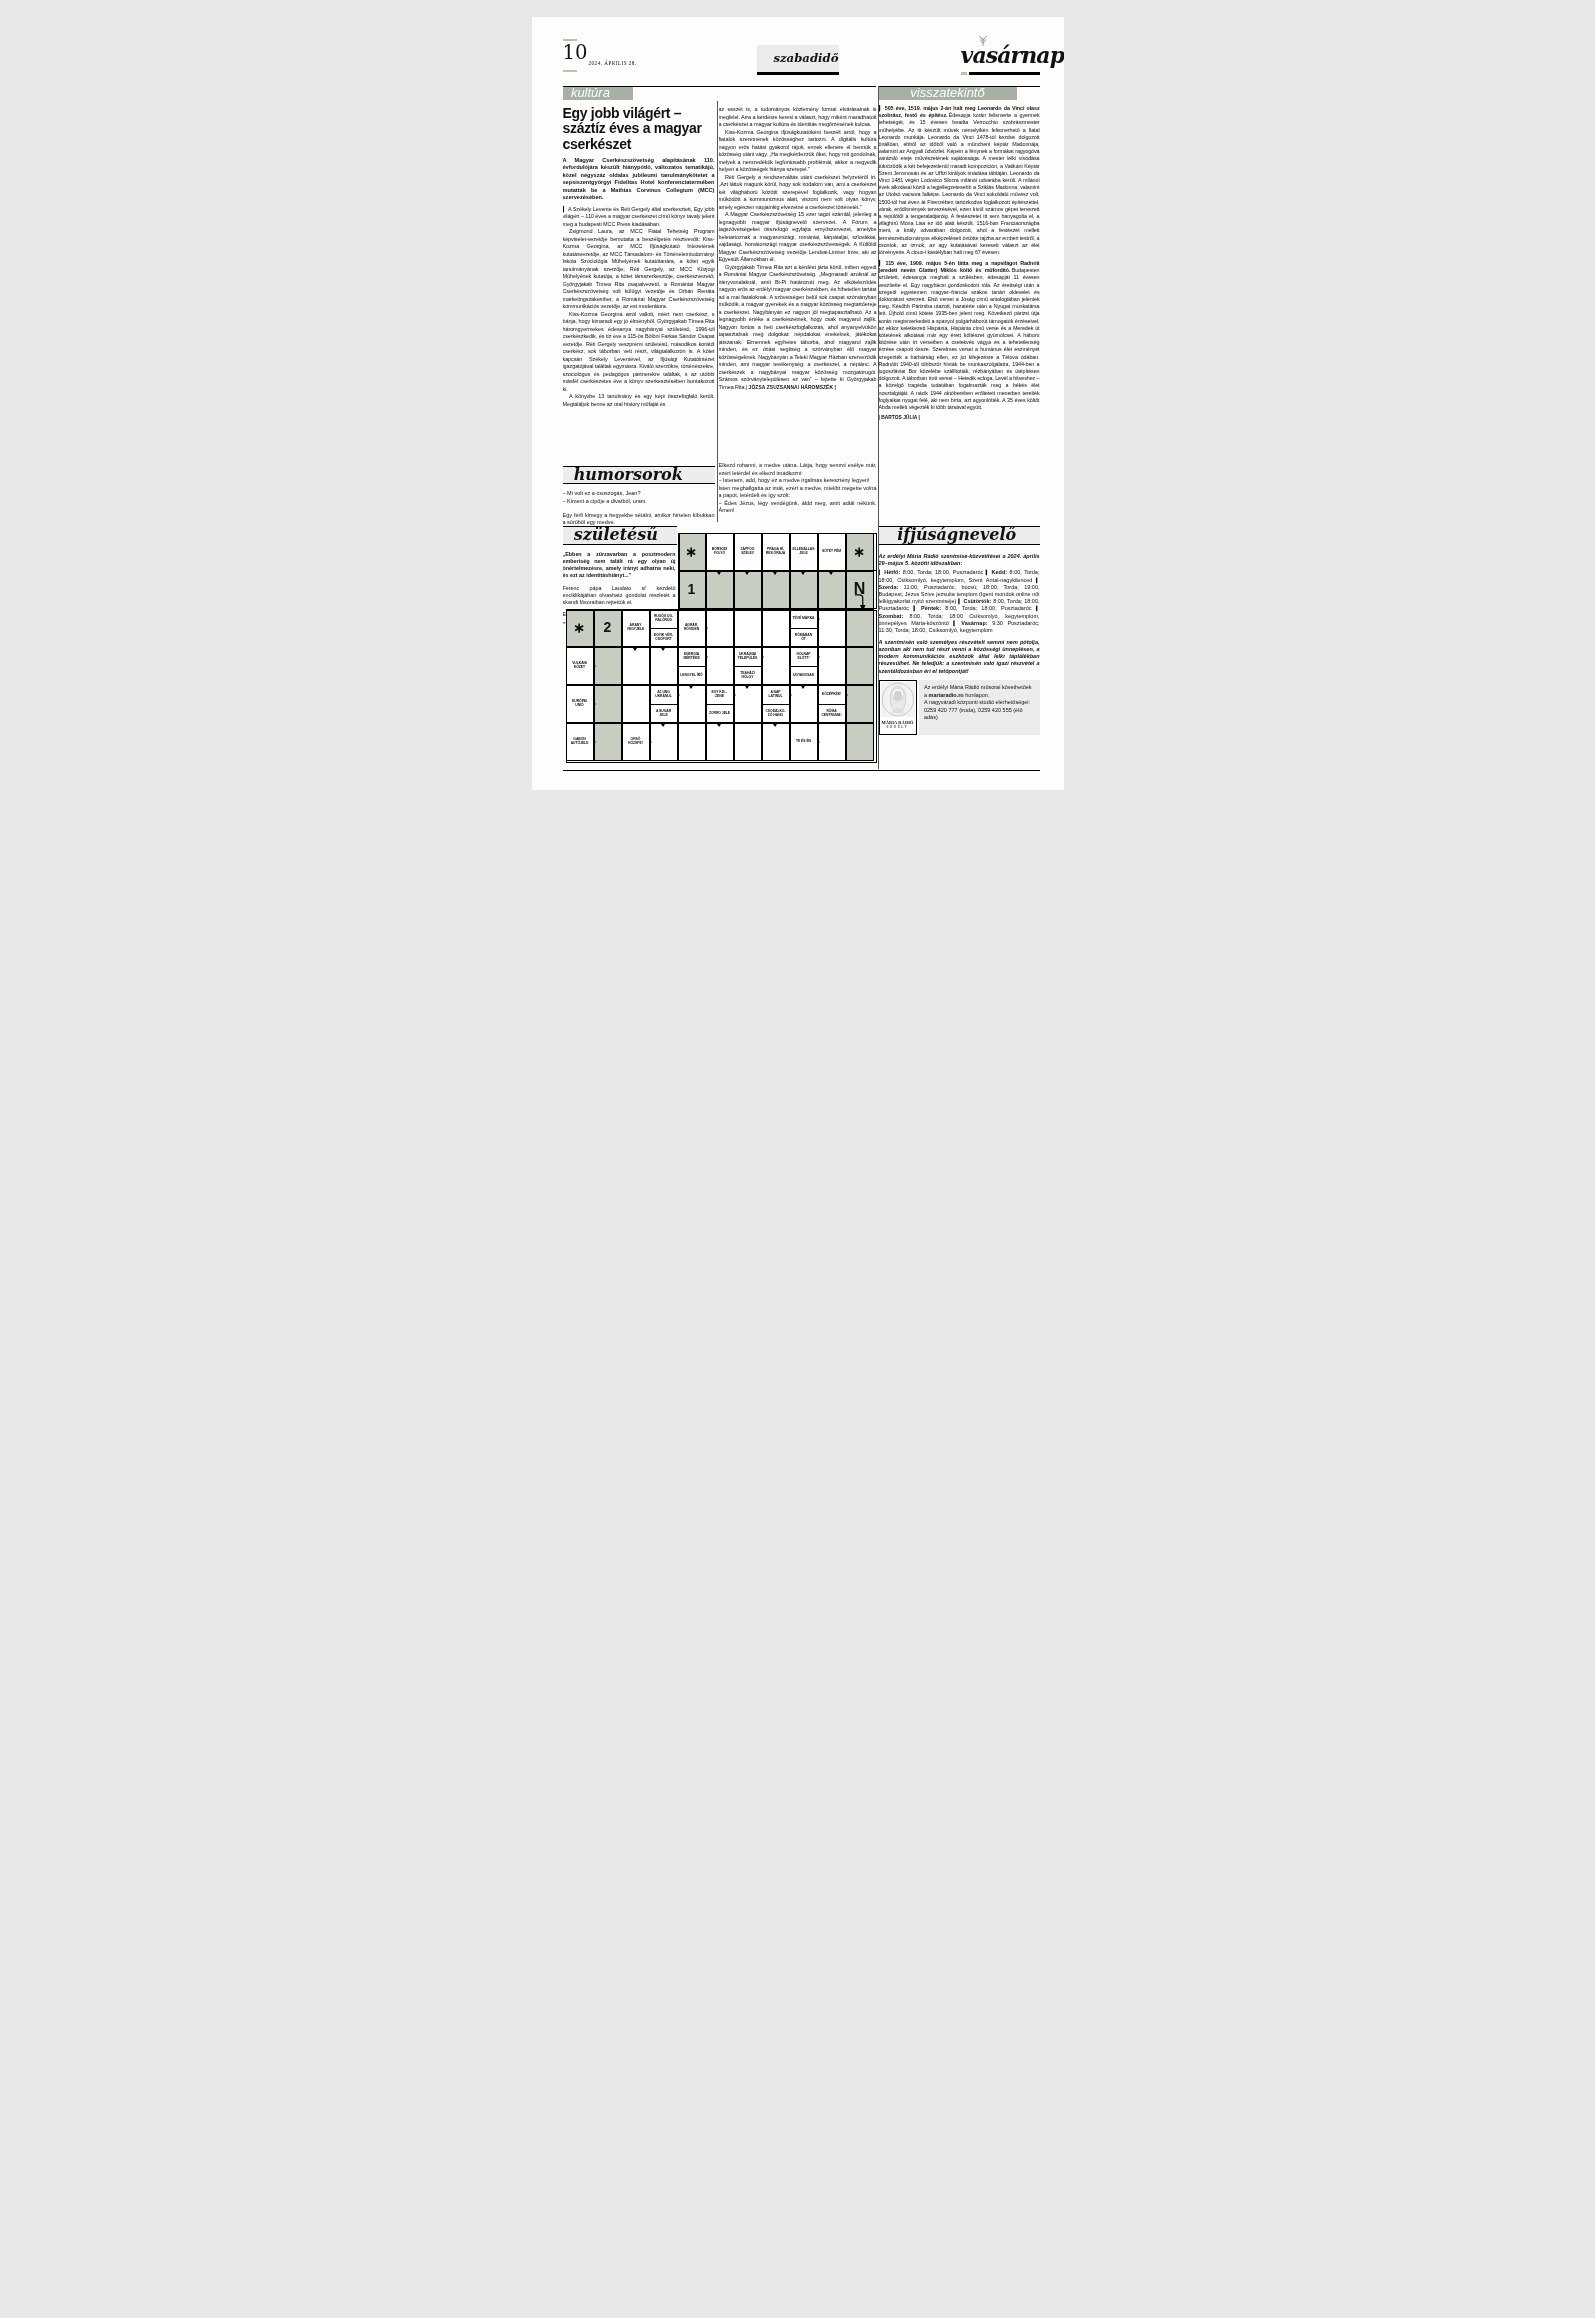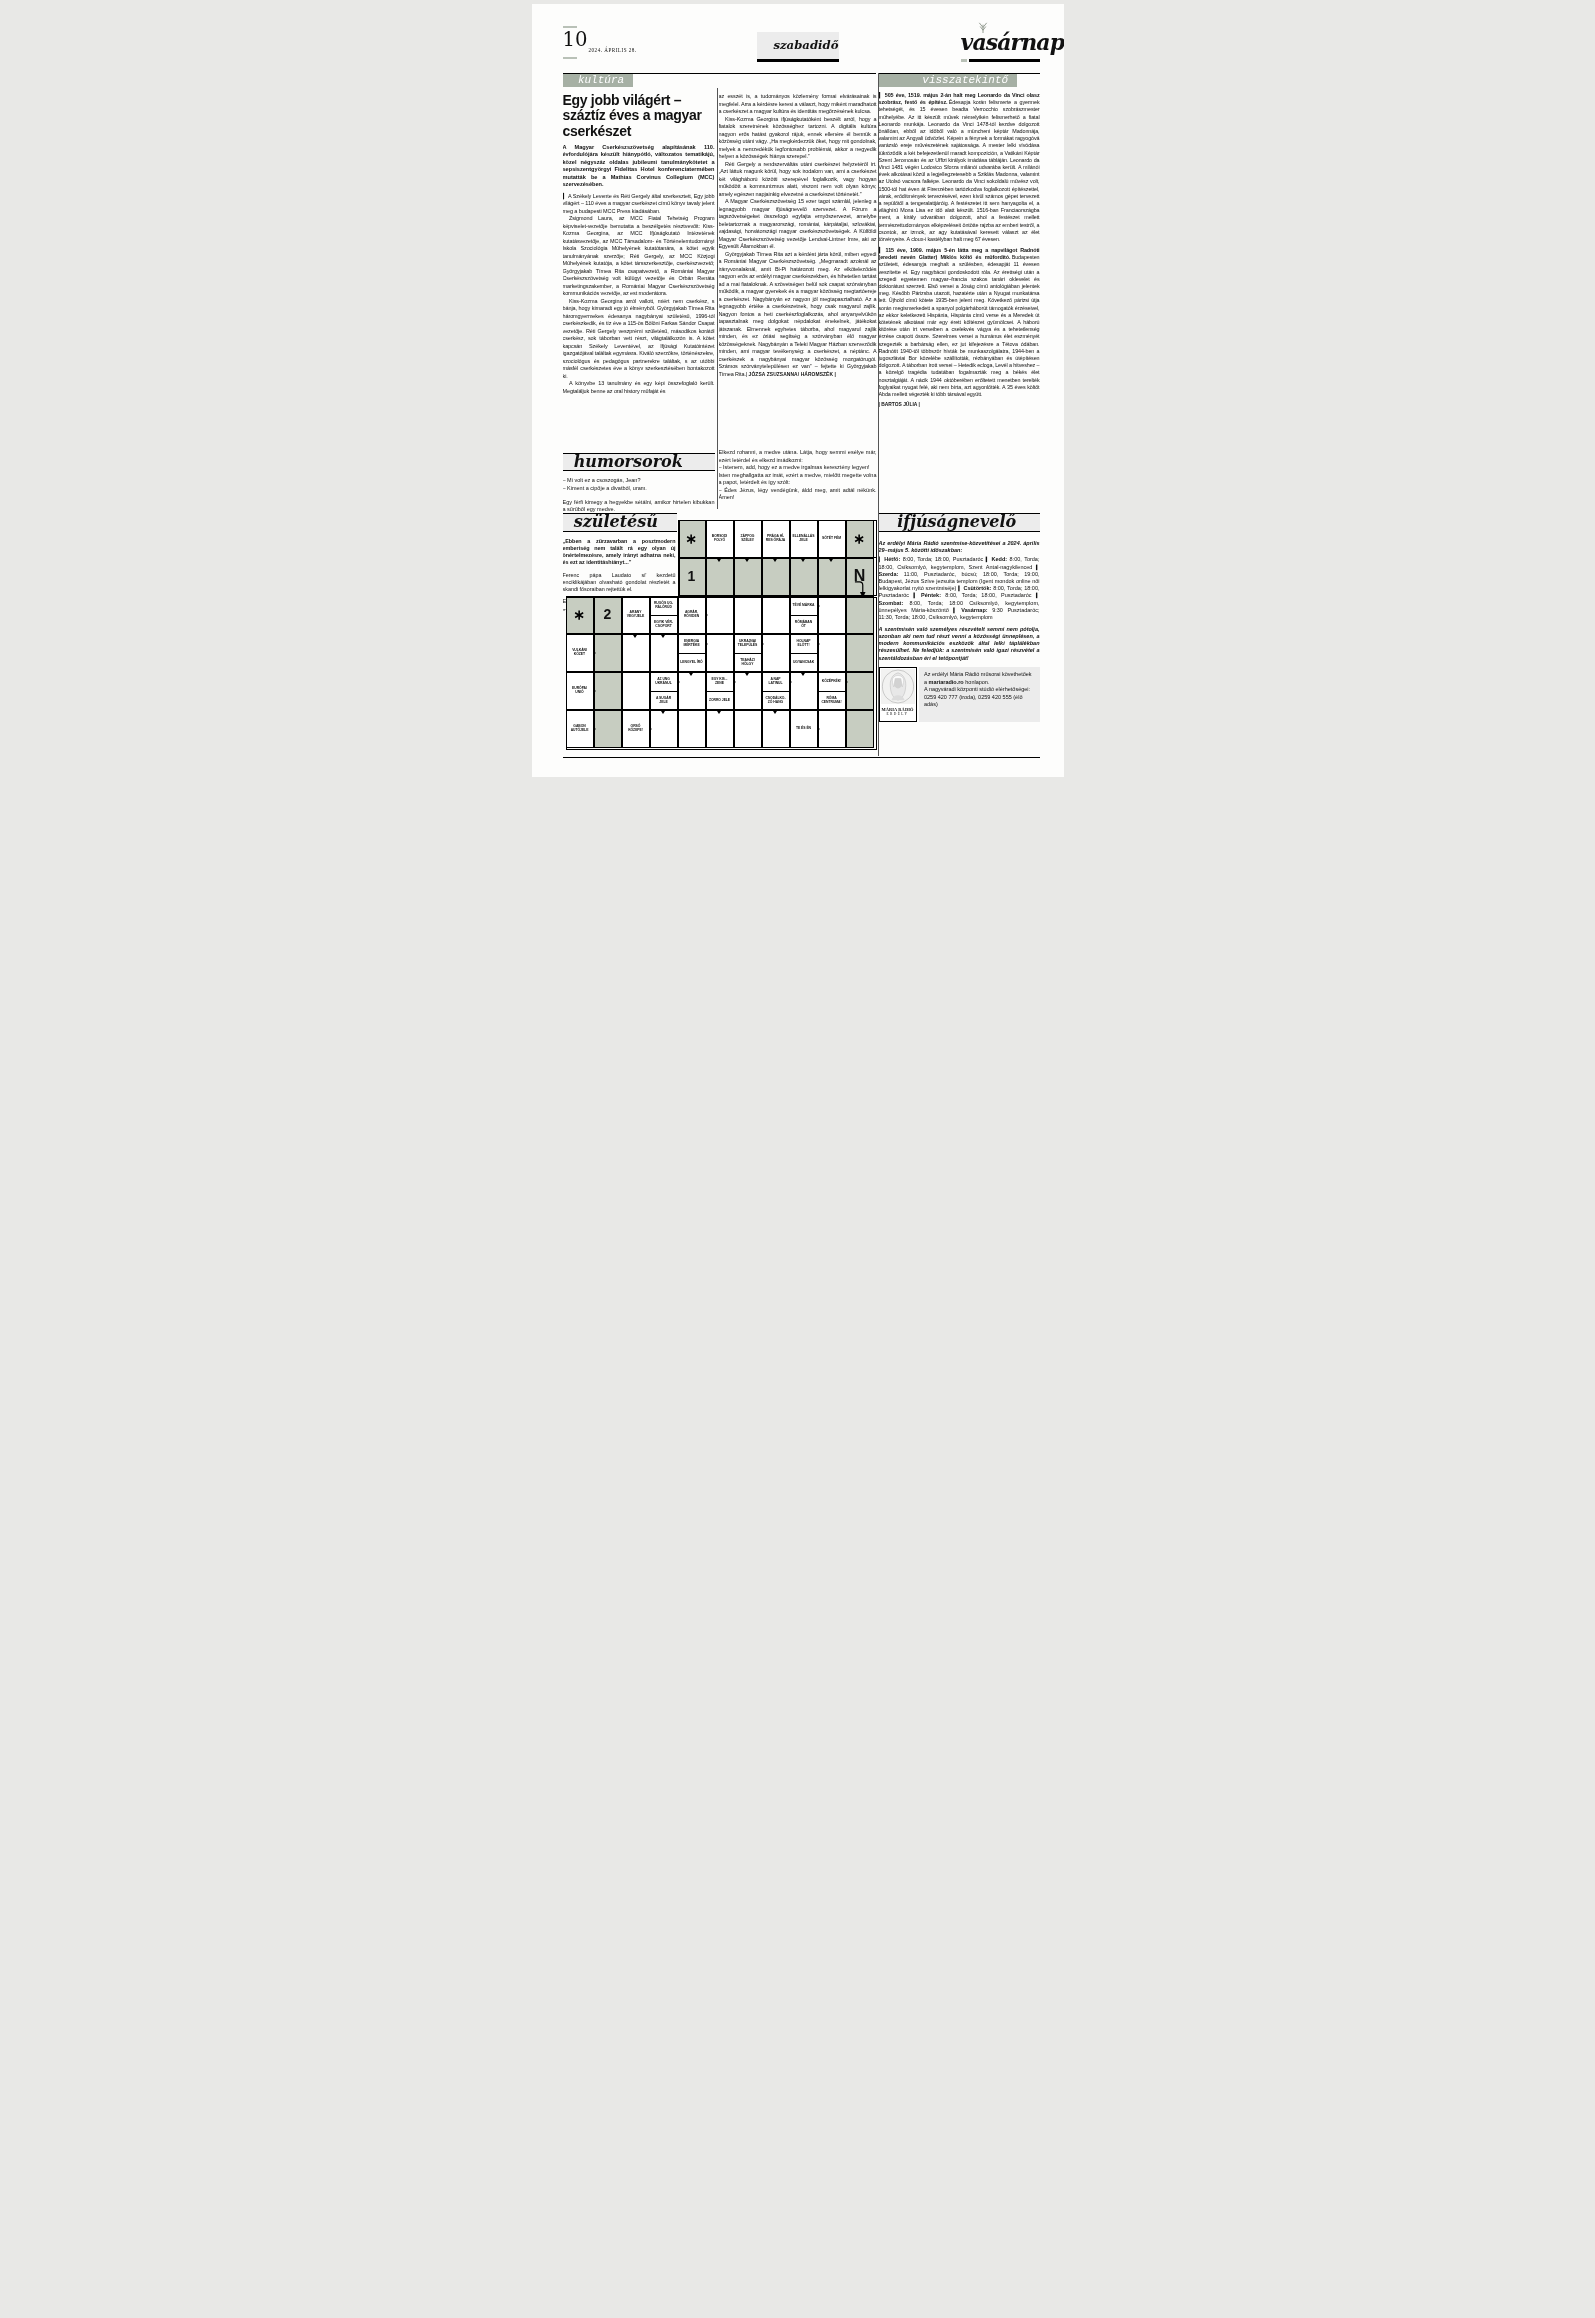--- a/index.html
+++ b/index.html
@@ -1,31 +1,31 @@
 <!DOCTYPE html>
 <html style="font-size:7.5px"><head>
 <meta charset="utf-8">
 <style>
   html,body{margin:0;padding:0;background:#e8e8e6;}
-  .page{position:relative;width:532px;height:773px;margin:4px auto;background:#fdfdfc;
+  .page{position:relative;width:532px;height:773px;margin:17px auto;background:#fdfdfc;
         font-family:"Liberation Sans",sans-serif;color:#111;overflow:hidden;}
   .abs{position:absolute;}
   .rule{position:absolute;background:#000;}
   .grayblock{position:absolute;background:#b9c1b7;}
 
   
   .pagenum{font-family:"DejaVu Serif",serif;font-size:19.6px;line-height:1;}
   .date{font-family:"Liberation Serif",serif;font-size:5.1px;letter-spacing:0.5px;}
   .szabadido-box{position:absolute;background:#ececec;text-align:right;}
   .szabadido-box .t{font-family:"DejaVu Serif",serif;font-style:italic;font-weight:bold;font-size:11.7px;line-height:26px;}
   .brand{font-family:"DejaVu Serif",serif;font-style:italic;font-weight:bold;font-size:22px;letter-spacing:-0.9px;line-height:1;}
 
   
   .greenbar{position:absolute;background:#a6b0a4;color:#fff;}
-  .greenbar .t{font-family:Liberation Mono, monospace;font-style:italic;font-size:11px;line-height:12.6px;padding:0 8.4px;text-align:right;}
+  .greenbar .t{font-family:Liberation Sans, sans-serif;font-style:italic;font-size:13px;line-height:12.6px;padding:0 8.4px;}
   .greenbar.center{text-align:center;}
 
   
   .grayhead{position:absolute;background:#ececec;}
   .grayhead .t{font-family:"DejaVu Serif",serif;font-style:italic;font-weight:bold;font-size:16px;line-height:16px;padding-left:11.2px;}
 
   .headline{font-size:14px;line-height:15.4px;font-weight:bold;letter-spacing:-0.3px;}
   .lead{font-size:5.6px;line-height:7.5px;font-weight:bold;text-align:justify;margin:4.7px 0 0 0;}
   .colbox{position:absolute;overflow:hidden;}
   .body-p{font-size:5.5px;line-height:7.5px;text-align:justify;letter-spacing:-0.1px;margin:0;}

